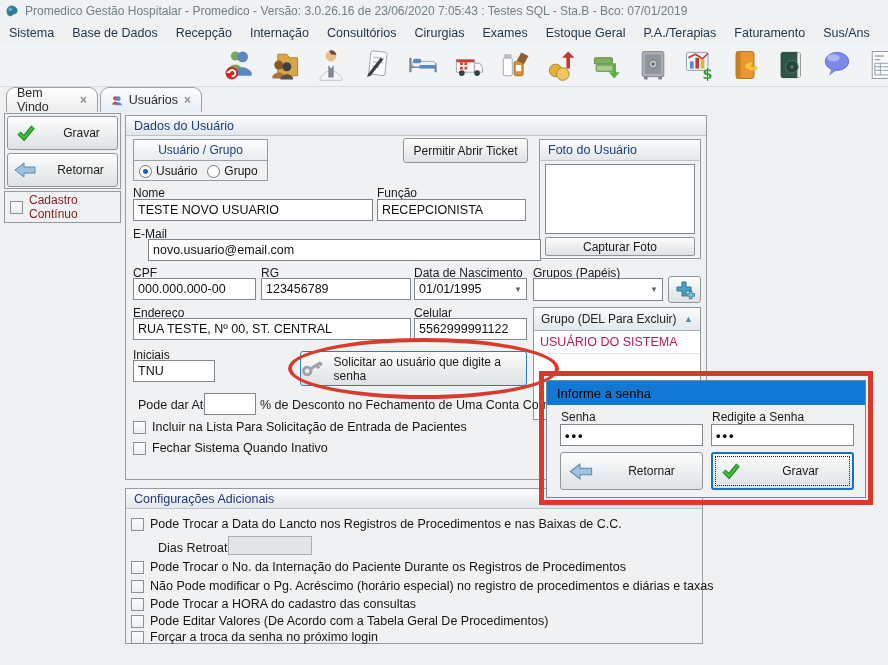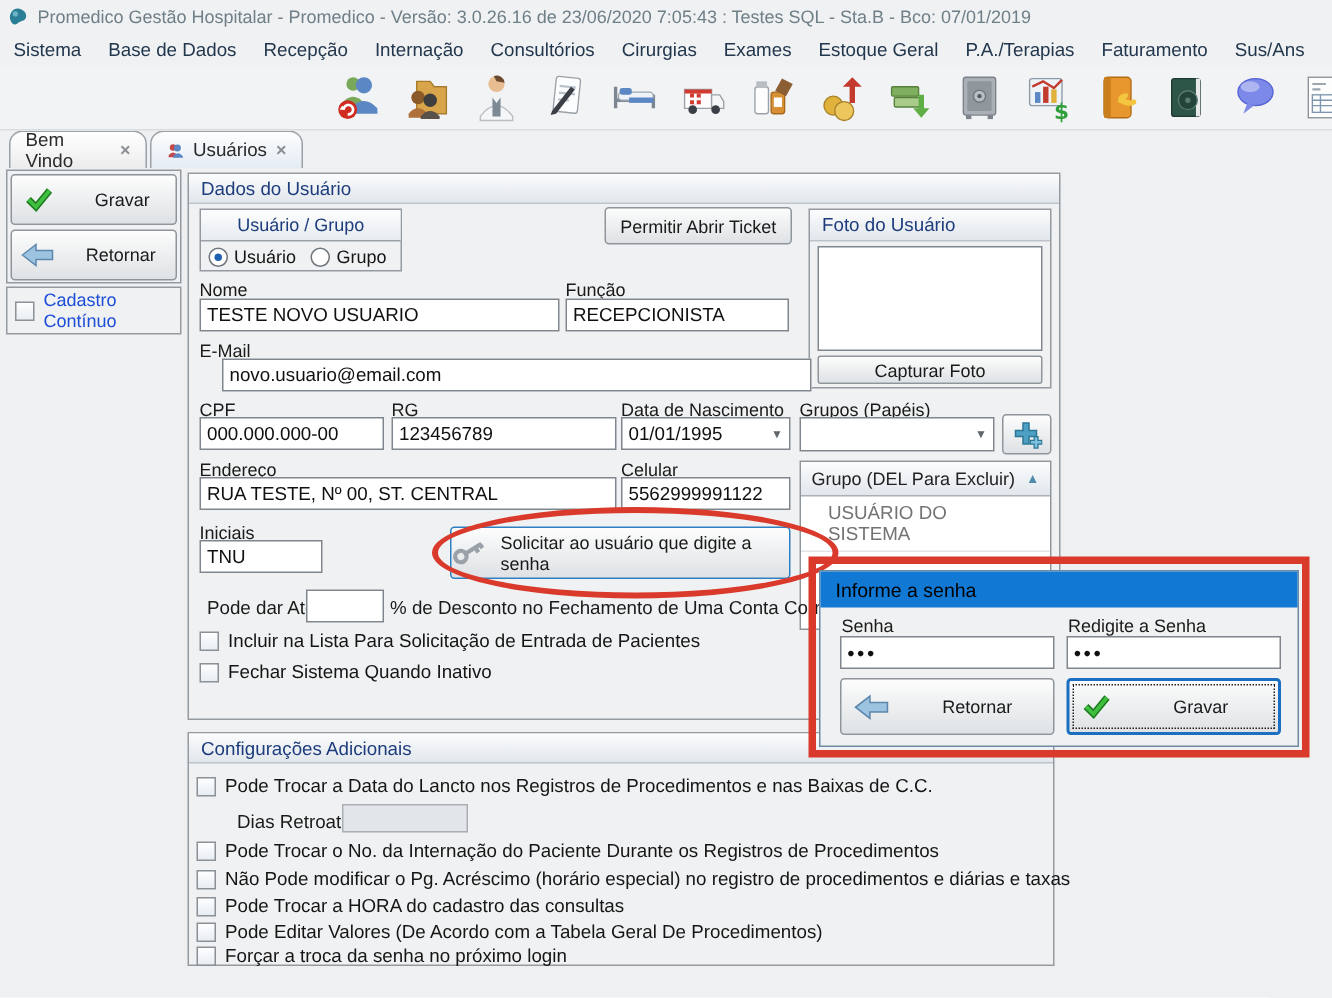--- a/index.html
+++ b/index.html
@@ -234,21 +234,21 @@
     </div>
     <div class="btn" style="left:2px; top:39px; width:111px; height:34px; position:absolute; justify-content:flex-start; padding-left:6px; gap:8px;">
       <svg width="22" height="16" viewBox="0 0 22 16">
           <path d="M1 8 L10 1 v4 h11 v6 h-11 v4 Z" fill="#9cc3e0" stroke="#5d87ad"></path>
         </svg>
       <span style="flex:1; text-align:center;">Retornar</span>
     </div>
   </div>
   <div class="panel" style="left:4px; top:191px; width:117px; height:32px; display:flex; align-items:center; gap:6px; padding-left:5px;">
     <span class="cb"></span>
-    <span style="font-size:12px; color:#1d4ed8;">Cadastro Contínuo</span>
+    <span style="font-size:12px; color:#7f1d1d;">Cadastro Contínuo</span>
   </div>
 
   <div class="panel" style="left:125px; top:115px; width:582px; height:365px;">
     <div class="grouphdr">
         <span>Dados do Usuário</span>
       </div>
   </div>
 
   <div class="panel z10" style="left:133px; top:139px; width:135px; height:42px; background:#f0f1f2;">
     <div class="grouphdr" style="height:21px; justify-content:center; color:#1d3c7c; font-size:12px; background:linear-gradient(#fcfdfe,#e8ecf0); border-bottom:1px solid #9aa1a7;">
@@ -328,21 +328,21 @@
         <path d="M7 2 h4 v5 h5 v4 h-5 v5 h-4 v-5 H2 V7 h5 Z" fill="#4d9fc4" stroke="#2d7796"></path>
         <path d="M13 10 h3 v3 h3 v3 h-3 v3 h-3 v-3 h-3 v-3 h3 Z" fill="#7cc0dd" stroke="#2d7796" transform="scale(0.85) translate(4 3)"></path>
       </svg>
   </div>
 
   <div class="panel z10" style="left:533px; top:307px; width:168px; height:113px; background:#fff; border-color:#8e969c;">
     <div class="listhdr">
       <span>Grupo (DEL Para Excluir)</span>
       <span class="sortglyph">▲</span>
     </div>
-    <div style="font-size:12.5px; color:#737373; padding:4px 18px; border-bottom:1px solid #e2e5e8;"><span>USUÁRIO DO SISTEMA</span></div>
+    <div style="font-size:12.5px; color:#be185d; padding:4px 6px; border-bottom:1px solid #e2e5e8;"><span>USUÁRIO DO SISTEMA</span></div>
   </div>
 
   <div class="btn z10" style="left:300px; top:351px; width:227px; height:35px; border:1px solid #2e7fc2; gap:8px;">
     <svg width="26" height="22" viewBox="0 0 26 22">
         <g transform="rotate(-32 10 11)" stroke="#9aa1a8" stroke-width="3" fill="none">
           <circle cx="6" cy="11" r="4"></circle>
           <path d="M10 11 h13 M18 11 v4 M22 11 v3"></path>
         </g>
       </svg>
     <span>Solicitar ao usuário que digite a senha</span>

